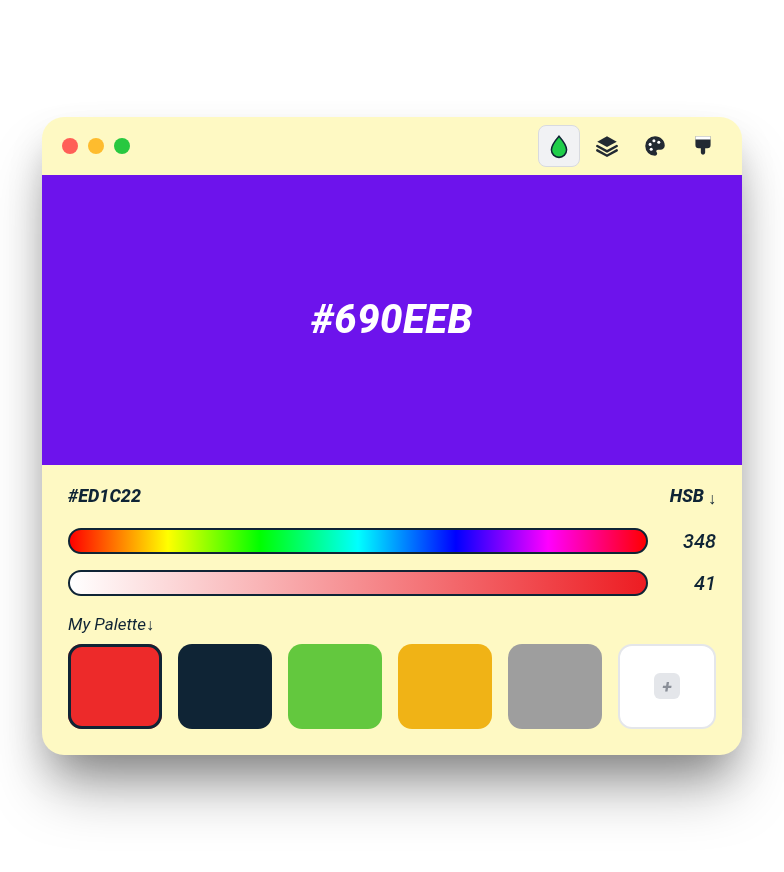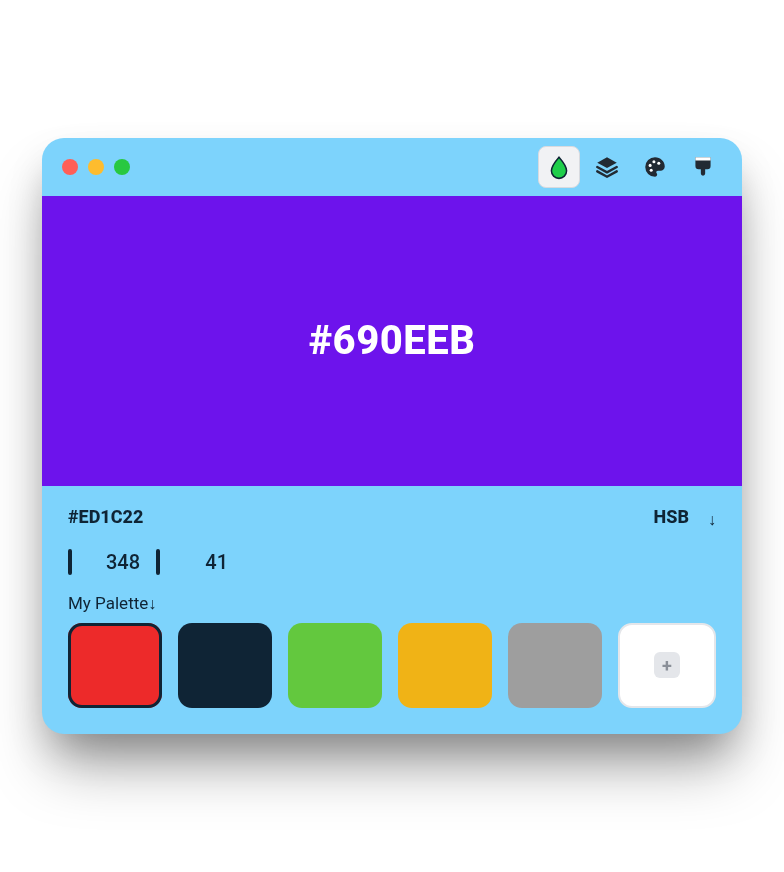--- a/index.html
+++ b/index.html
@@ -9,24 +9,25 @@
     width: 784px;
     height: 872px;
     font-family: -apple-system, BlinkMacSystemFont, "Segoe UI", Roboto, "Helvetica Neue", sans-serif;
     background: #fff;
     display: flex;
     align-items: center;
     justify-content: center;
   }
   .window {
     width: 700px;
-    background: #7dd3fc;
+    background: #fef9c3;
     border-radius: 22px;
     box-shadow: 0 40px 60px -10px rgba(0,0,0,0.35), 0 20px 40px -10px rgba(0,0,0,0.25);
     overflow: hidden;
+    font-style: italic;
   }
   
   .titlebar {
     height: 58px;
     display: flex;
     align-items: center;
     padding: 0 18px 0 20px;
   }
   .traffic {
     display: flex;
@@ -71,33 +72,33 @@
     display: flex;
     align-items: center;
     font-weight: 800;
     font-size: 18px;
     color: #0f2435;
   }
   .hexrow .mode {
     margin-left: auto;
     display: flex;
     align-items: flex-end;
-    gap: 19px;
+    gap: 4px;
     cursor: pointer;
   }
   .arrow-down {
     font-size: 16px;
     line-height: 1;
     position: relative;
     top: 1px;
   }
   .sliders {
     margin-top: 22px;
     display: flex;
-    flex-direction: row;
+    flex-direction: column;
     gap: 16px;
   }
   .slider-row {
     display: flex;
     align-items: center;
     gap: 20px;
   }
   .track {
     flex: 1;
     height: 26px;

